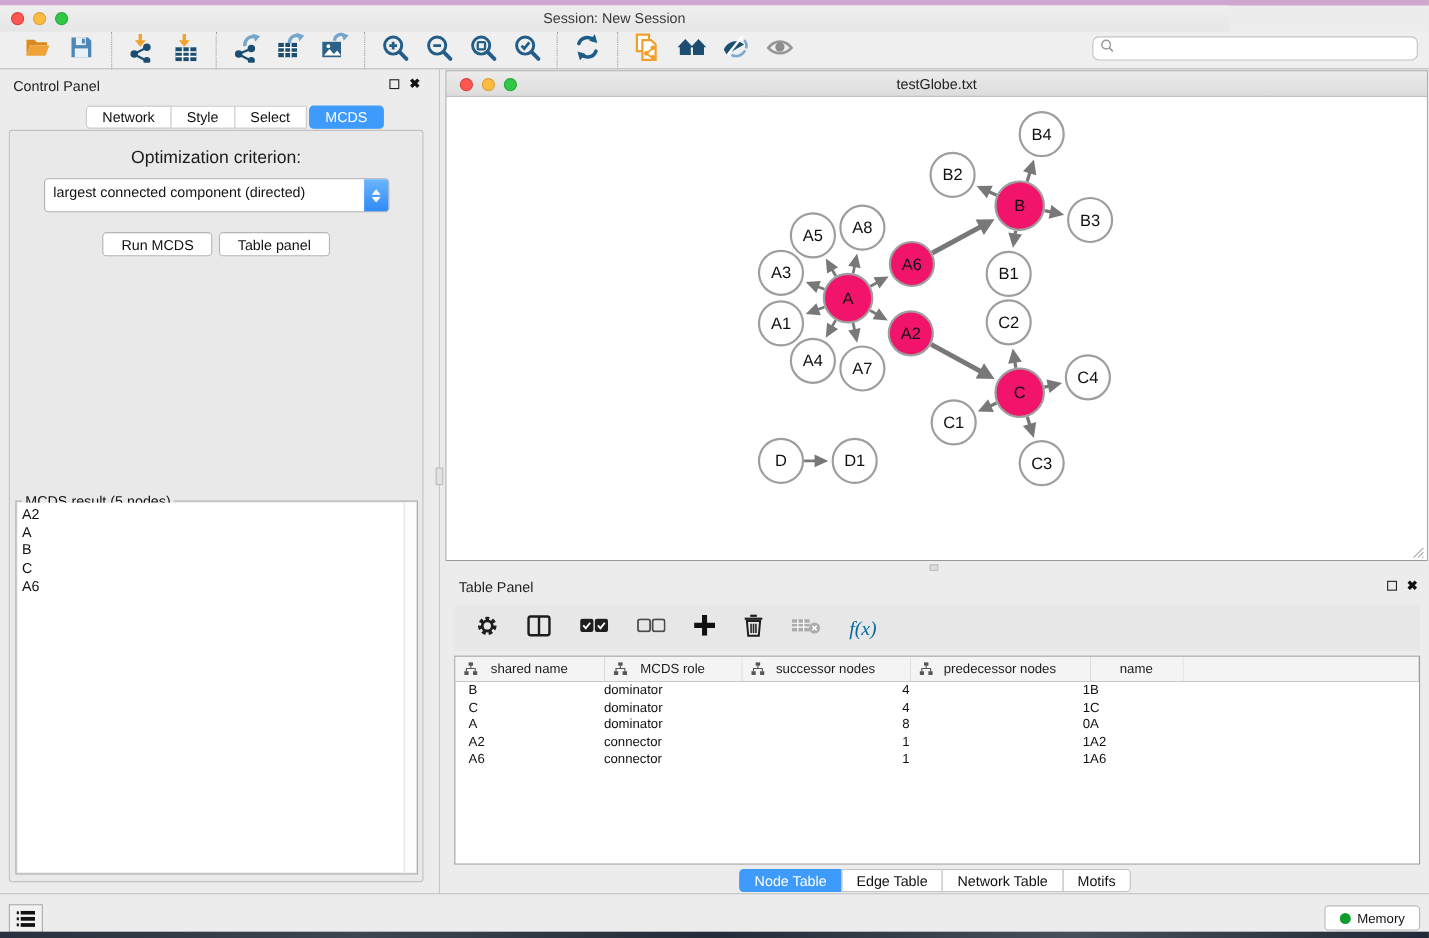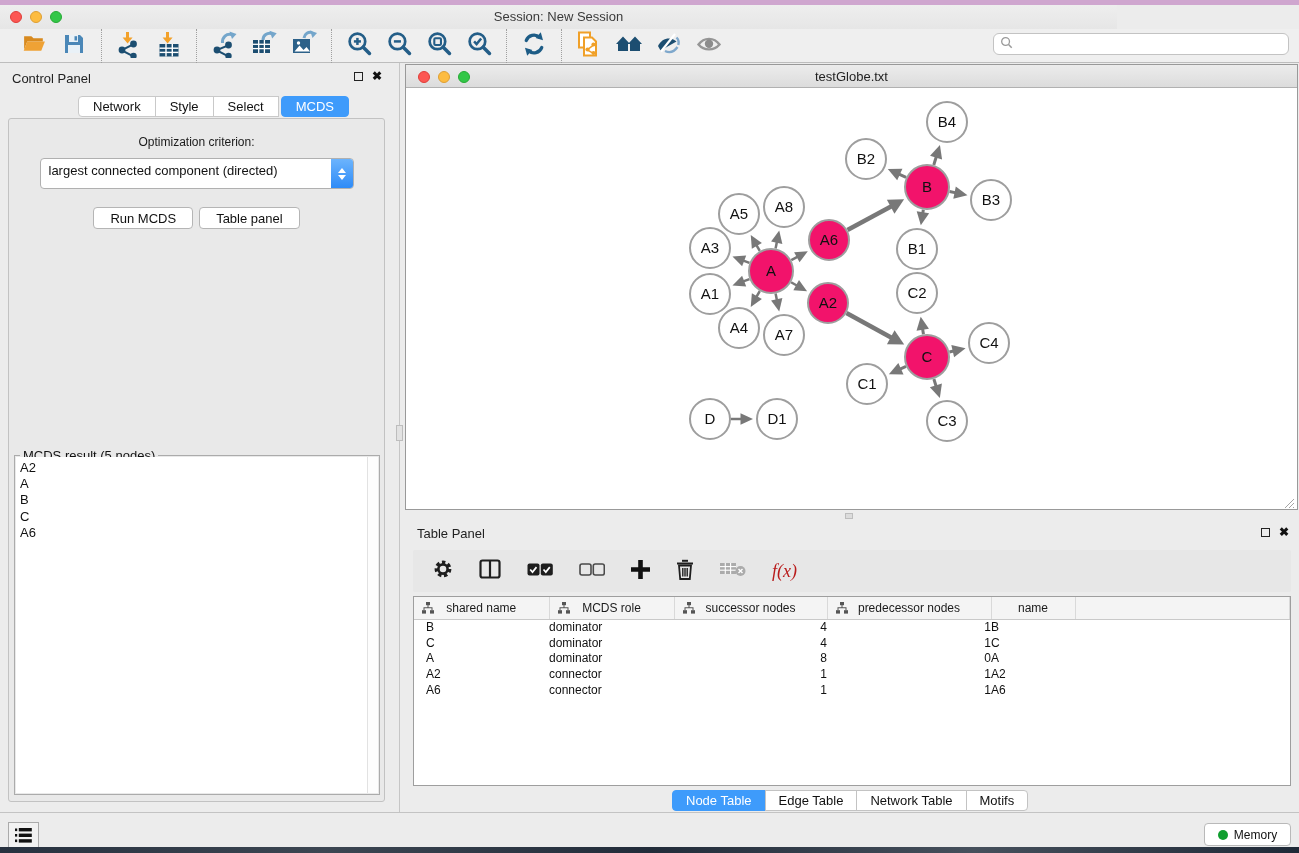--- a/index.html
+++ b/index.html
@@ -43,21 +43,21 @@
   .float-ico { width:9px; height:9px; border:1.5px solid #222; display:inline-block; }
   .close-ico { font-size:12px; font-weight:bold; color:#111; line-height:10px; }
   .cp-tabs { position:absolute; left:78px; top:33px; display:flex; }
   .cp-tab { height:21px; line-height:19px; padding:0 14px; font-size:13px;
     background:#fff; border:1px solid #c9c9c9; margin-left:-1px; color:#111; }
   .cp-tab:first-child { border-radius:4px 0 0 4px; margin-left:0; }
   .cp-tab.selected { background:#3e9bfb; border-color:#3e9bfb; color:#fff;
     border-radius:4px; margin-left:2px; }
   .cp-content { position:absolute; left:8px; top:55px; width:377px; height:684px;
     background:#e9e9e9; border:1px solid #c2c2c2; border-radius:3px; }
-  .opt-label { text-align:center; margin-top:16px; font-size:12px; }
+  .opt-label { text-align:center; margin-top:16px; font-size:16px; }
   .dd-row { position:relative; margin:9px auto 0 auto; width:314px; height:31px;
     background:#fff; border:1px solid #b0b0b0; border-radius:4px; }
   .dd-value { position:absolute; left:8px; top:4px; font-size:13px; color:#111; white-space:nowrap; }
   .dd-spin { position:absolute; right:0; top:0; bottom:0; width:22px;
     background:linear-gradient(#6cb4fd,#2e8bf7); border-radius:0 3px 3px 0;
     display:flex; flex-direction:column; align-items:center; justify-content:center; gap:2px; }
   .tri-up { width:0;height:0;border-left:4px solid transparent;border-right:4px solid transparent;border-bottom:5px solid #fff; }
   .tri-dn { width:0;height:0;border-left:4px solid transparent;border-right:4px solid transparent;border-top:5px solid #fff; }
   .btn-row { display:flex; justify-content:center; gap:6px; margin-top:18px; }
   .mac-btn { height:22px; padding:0 16px; font-size:13px; background:#fff;
@@ -91,21 +91,21 @@
   .net-canvas { position:absolute; left:0; top:24px; right:0; bottom:0; background:#fff; }
   .resize-grip { position:absolute; right:2px; bottom:2px; width:12px; height:12px; }
 
   
   .table-panel { left:405px; top:520px; width:894px; height:292px; }
   .tp-title { position:absolute; left:12px; top:6px; }
   .tp-icons { right:10px; top:7px; }
   .tp-toolbar { position:absolute; left:8px; top:30px; width:878px; height:42px;
     background:#e7e7e7; border-radius:2px; display:flex; align-items:center;
     padding-left:20px; gap:26px; }
-  .fx { font-family:"Liberation Serif", serif; font-style:italic; font-size:18px; color:#b91c1c; }
+  .fx { font-family:"Liberation Serif", serif; font-style:italic; font-size:18px; color:#0369a1; }
   .tp-table-wrap { position:absolute; left:8px; top:76px; width:878px; height:190px;
     background:#fff; border:1px solid #9e9e9e; overflow:hidden; }
   table.data { border-collapse:collapse; table-layout:fixed; width:100%; font-size:12px; }
   table.data th { height:22px; background:#f4f4f4; border-bottom:1px solid #c9c9c9;
     border-right:1px solid #d9d9d9; font-weight:normal; position:relative; color:#1b1b1b; }
   table.data th .hlabel { display:block; text-align:center; font-size:12px; }
   table.data th .hicon { position:absolute; left:8px; top:5px; }
   table.data td { height:15.7px; padding:0; color:#111; }
   td.l { padding-left:12px; text-align:left; }
   td.r1 { padding-right:16px; text-align:right; }

